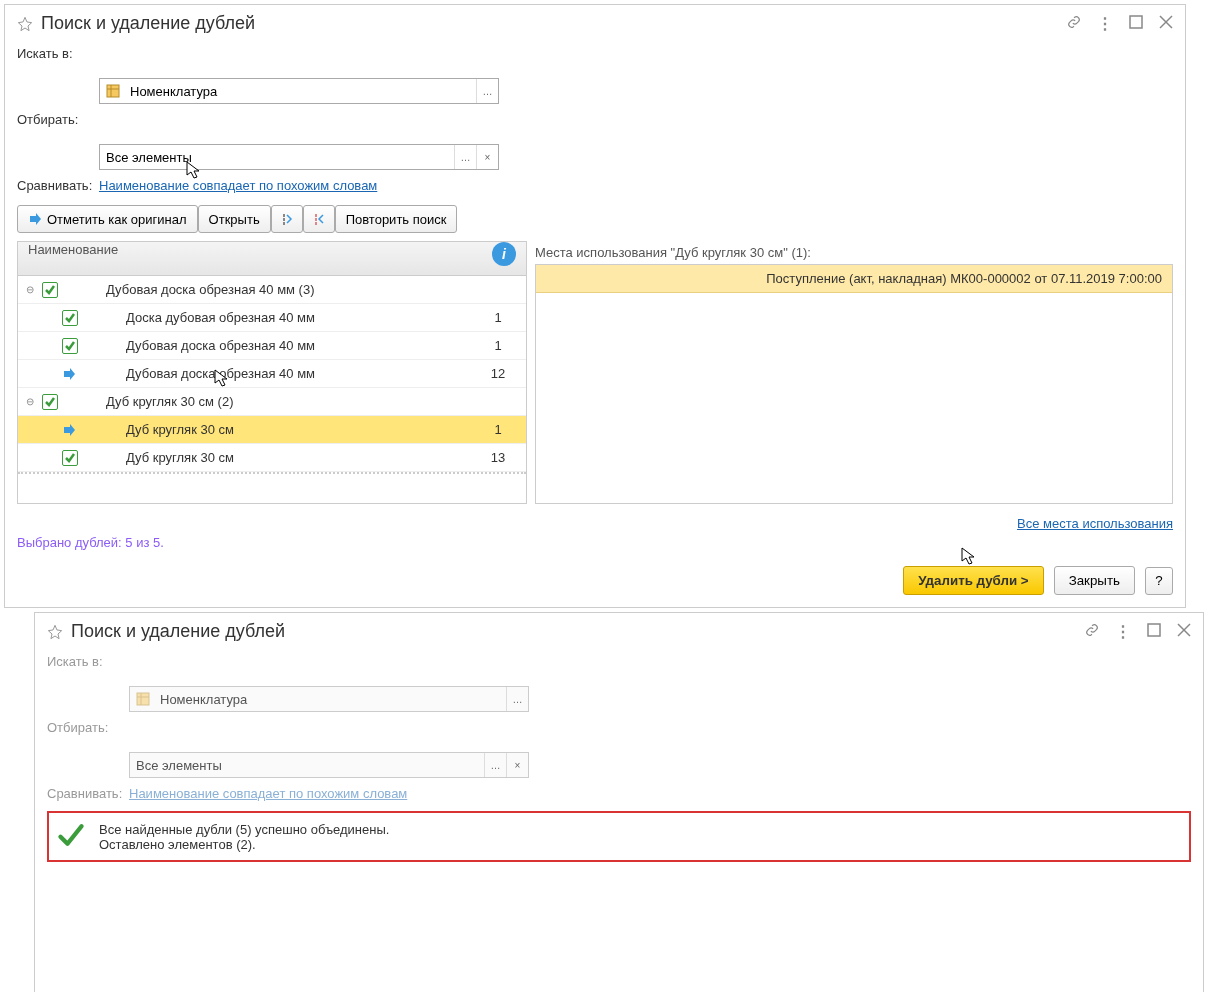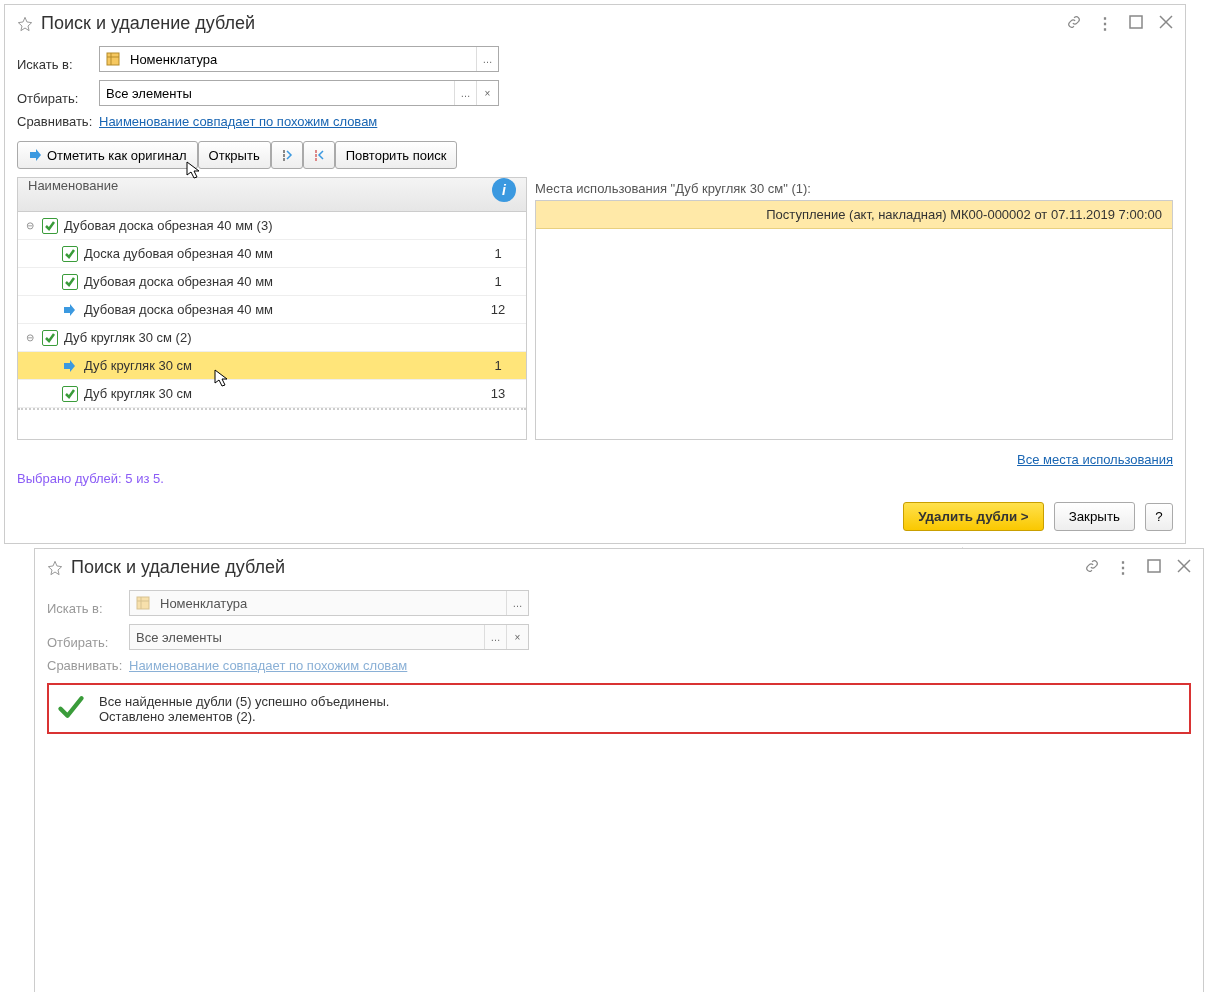--- a/index.html
+++ b/index.html
@@ -5,24 +5,24 @@
 * { box-sizing: border-box; margin: 0; padding: 0; }
 body { font-family: Arial, sans-serif; font-size: 13px; color: #333; background: #fff; }
 .window { border: 1px solid #ccc; background: #fff; margin: 4px; position: relative; }
 .titlebar { display: flex; align-items: center; padding: 8px 12px; }
 .star { width: 16px; height: 16px; margin-right: 8px; }
 .star svg { fill: none; stroke: #999; stroke-width: 1.5; }
 .title { font-size: 18px; color: #333; flex: 1; }
 .win-controls { display: flex; gap: 16px; align-items: center; }
 .win-controls span { cursor: pointer; color: #666; }
 .win-controls svg { width: 14px; height: 14px; }
-.form-row { display: flex; align-items: flex-end; padding: 4px 12px; gap: 6px; }
+.form-row { display: flex; align-items: flex-start; padding: 4px 12px; gap: 6px; }
 .form-label { width: 76px; color: #333; }
 .form-label.disabled { color: #999; }
-.input-combo { display: flex; flex: 0 0 400px; border: 1px solid #aaa; background: #fff; height: 26px; }
+.input-combo { display: flex; flex: 0 0 400px; border: 1px solid #aaa; background: #fff; height: 26px; margin-top: 32px; }
 .input-combo.disabled { background: #fafafa; color: #999; border-color: #ccc; }
 .input-combo input { flex: 1; border: none; padding: 2px 6px; font-size: 13px; outline: none; background: transparent; }
 .input-combo .icon-box { width: 22px; display: flex; align-items: center; justify-content: center; border-left: 1px solid #ddd; font-size: 10px; color: #666; }
 .catalog-icon { width: 14px; height: 14px; margin: 0 4px 0 6px; align-self: center; }
 .catalog-icon rect { fill: #f6c860; stroke: #b58b2a; stroke-width: 1; }
 .link { color: #1a66b3; text-decoration: underline; cursor: pointer; }
 .link.disabled { color: #8ab0d6; }
 .toolbar { display: flex; gap: 0; padding: 8px 12px; align-items: center; }
 .btn { border: 1px solid #aaa; border-radius: 3px; background: linear-gradient(#fff,#eee); padding: 4px 10px; font-size: 13px; cursor: pointer; display: inline-flex; align-items: center; gap: 5px; height: 28px; }
 .btn-icon-only { width: 32px; padding: 0; justify-content: center; }
@@ -34,21 +34,21 @@
 .table-header .col-info { width: 24px; height: 24px; border-radius: 50%; background: #3b99e0; color: #fff; font-weight: bold; font-style: italic; display: flex; align-items: center; justify-content: center; font-size: 14px; }
 .tree-row { display: flex; align-items: center; height: 28px; border-bottom: 1px solid #eee; padding: 0 8px; }
 .tree-row.group { }
 .tree-row.child { padding-left: 44px; }
 .tree-row.selected { background: #ffe57a; }
 .tree-row .expand { width: 16px; color: #888; font-size: 10px; cursor: pointer; }
 .tree-row .chk { width: 16px; height: 16px; border: 1.5px solid #3a9c3a; border-radius: 2px; display: flex; align-items: center; justify-content: center; margin-right: 6px; }
 .tree-row .chk svg { stroke: #3a9c3a; stroke-width: 2.5; fill: none; }
 .tree-row .arrow-orig { width: 16px; height: 16px; margin-right: 6px; display:flex; align-items:center; }
 .tree-row .arrow-orig svg { fill: #3b99e0; }
-.tree-row .label { flex: 1; }
+.tree-row .label { flex: 1; margin-left: 42px; }
 .tree-row .count { width: 40px; text-align: center; }
 .dotted-border { border-bottom: 2px dotted #ccc; }
 .usage-header { color: #555; padding: 4px 0; }
 .usage-list { border: 1px solid #ccc; min-height: 240px; text-align: right; }
 .usage-item { background: #ffe9a8; padding: 6px 10px; border-bottom: 1px solid #e8d080; }
 .status-row { padding: 4px 12px; color: #8b5cf6; }
 .status-row.gray { color: #888; }
 .link-right { text-align: right; padding-right: 12px; }
 .footer-buttons { display: flex; justify-content: flex-end; gap: 10px; padding: 12px; align-items: center; }
 .btn-yellow { background: linear-gradient(#ffe14d,#fac800); border: 1px solid #c99f00; font-weight: bold; color: #333; padding: 6px 14px; border-radius: 3px; cursor: pointer; }

